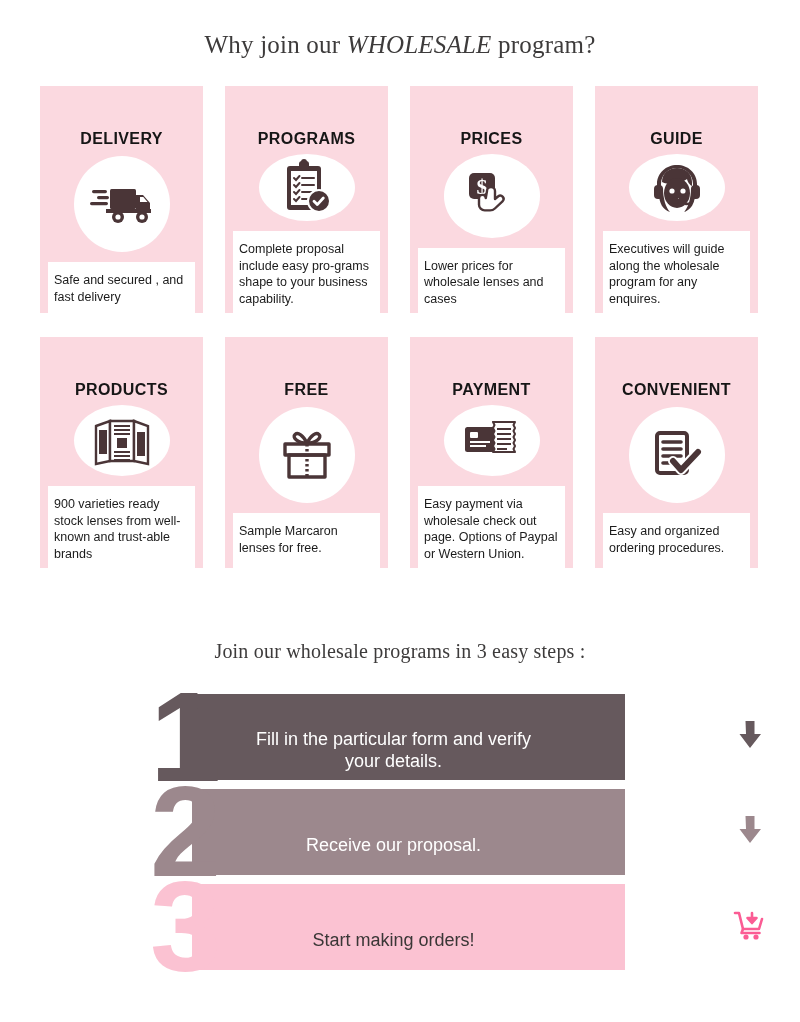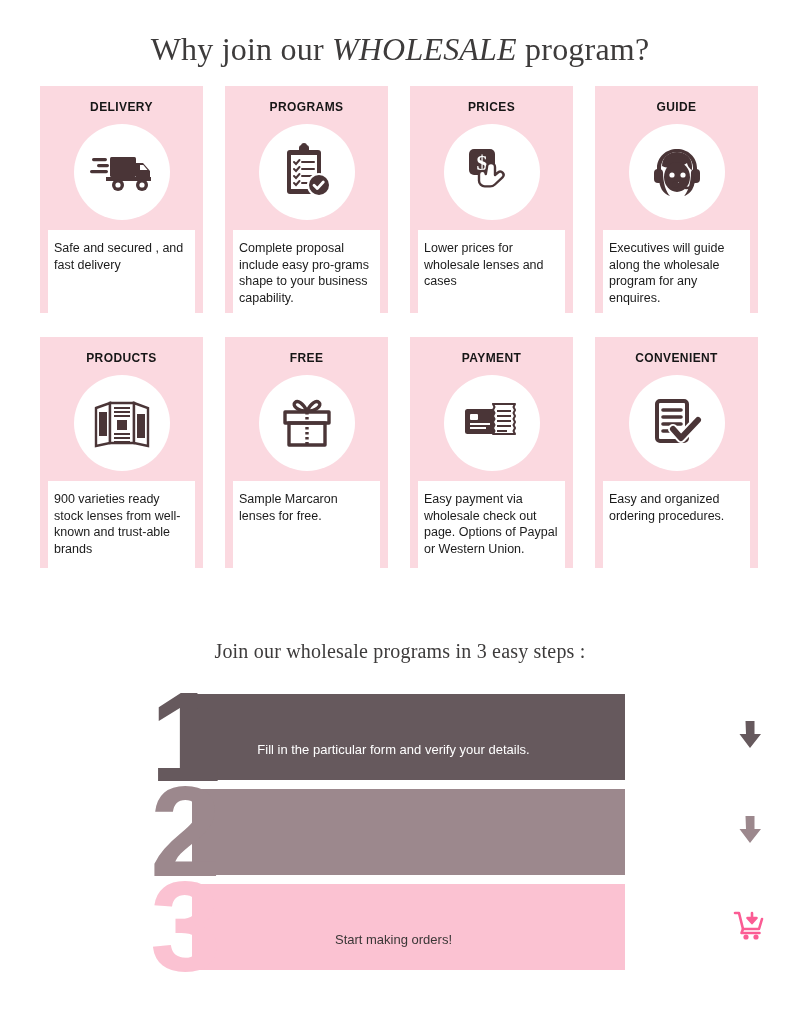--- a/index.html
+++ b/index.html
@@ -13,21 +13,21 @@
   
   .headline{
     position:absolute;
     width:100%;
     text-align:center;
     font-family:"Liberation Serif", serif;
     color:#3d3b3b;
     font-weight:400;
     letter-spacing:.2px;
   }
-  #top-headline{ top:31px; font-size:32px; }
+  #top-headline{ top:31px; font-size:25px; }
   #top-headline .em{ font-style:italic; }
   #steps-headline{ top:640px; font-size:20px; }
 
   
   .cards-grid{
     position:absolute;
     left:40px; top:86px;
     width:720px;
   }
   .card-row{
@@ -41,26 +41,27 @@
     display:flex;
     flex-direction:column;
     align-items:center;
     padding-top:14px;
     box-sizing:border-box;
   }
   .row-1 .benefit-card{ height:227px; }
   .row-2 .benefit-card{ height:231px; }
 
   .card-title{
-    font-size:12px;
+    font-size:16px;
     font-weight:bold;
     color:#161616;
     letter-spacing:.4px;
     line-height:14px;
     height:16px;
+    margin-top:32px;
   }
   .icon-circle{
     width:96px;height:96px;
     border-radius:50%;
     background:#ffffff;
     margin-top:8px;
     display:flex;align-items:center;justify-content:center;
   }
   .icon-circle svg{ display:block; }
   .card-text-box{
@@ -105,21 +106,21 @@
     line-height:118px;
     letter-spacing:-2px;
     -webkit-text-stroke:0;
   }
   .step-label{
     position:absolute;
     left:192px; top:0;
     width:433px; height:111px;
     display:flex;align-items:center;justify-content:center;
     text-align:center;
-    font-size:13px;
+    font-size:18px;
     line-height:22px;
     padding:0 90px 0 60px;
     box-sizing:border-box;
   }
   .step-icon{
     position:absolute;
     top:14px; right:22px;
     width:57px;height:57px;
     border-radius:50%;
     background:#ffffff;
@@ -342,20 +343,21 @@
           <path d="M17 3v19M17 28l-10-12h20z" stroke="#66595d" stroke-width="0" fill="none"></path>
           <path d="M12.5 3h9v13h6.5L17 30 6.5 16H13z" fill="#66595d"></path>
         </svg>
       </span>
     </div>
   </div>
 
   <div class="step-row step-2">
     <div class="step-bar"></div>
     <div class="step-numeral">2</div>
+    <div class="step-label">Receive our proposal.</div>
     <div class="step-icon">
       <span>
         <svg width="34" height="34" viewBox="0 0 34 34">
           <path d="M12.5 3h9v13h6.5L17 30 6.5 16H13z" fill="#9c888d"></path>
         </svg>
       </span>
     </div>
   </div>
 
   <div class="step-row step-3">

